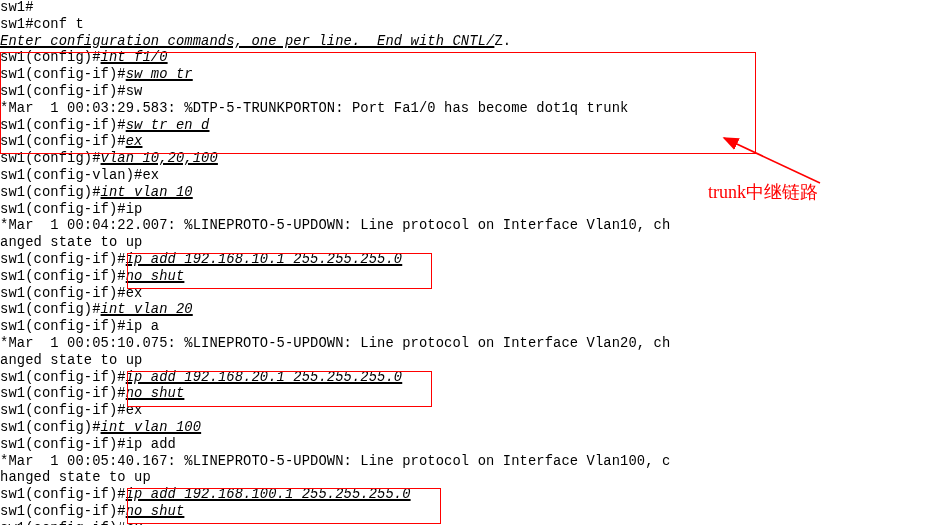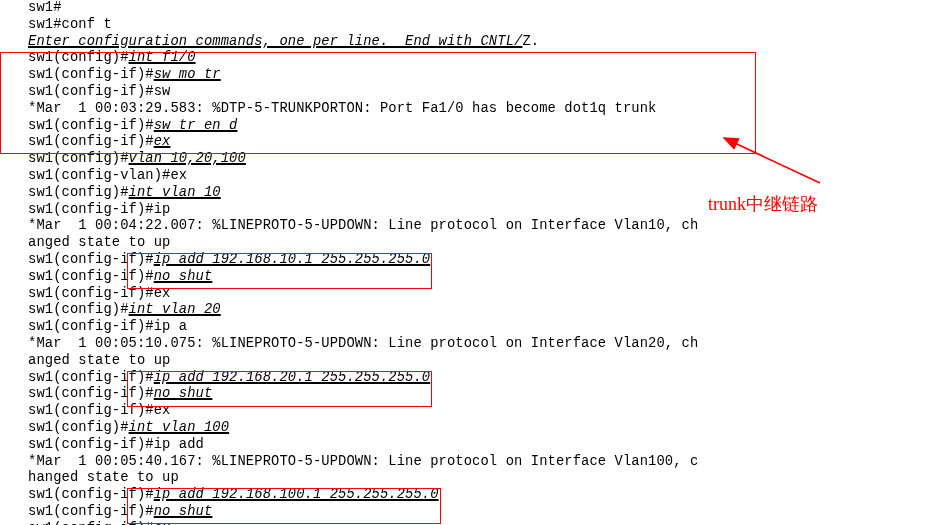--- a/index.html
+++ b/index.html
@@ -15,21 +15,21 @@
     overflow: hidden;
     position: relative;
   }
   .terminal {
     position: absolute;
     left: 0;
     top: 0;
     white-space: pre;
     letter-spacing: 0.1px;
   }
-  .ln { display: block; height: 16.8px; padding-left: 28px; }
+  .ln { display: block; height: 16.8px; }
   .ul { text-decoration: underline; text-decoration-thickness: 1.5px; font-style: italic; }
   .overlay {
     position: absolute;
     left: 0;
     top: 0;
     pointer-events: none;
   }
   .redbox {
     position: absolute;
     border: 1.5px solid #ff0000;
@@ -56,14 +56,14 @@
       <div class="redbox" style="left: 127px; top: 488px; width: 314px; height: 36px;"></div>
     </div>
   <svg id="arrow-svg" width="928" height="525" style="position:absolute;left:0;top:0">
     <defs>
       <marker id="arrowhead" markerWidth="10" markerHeight="8" refX="9" refY="4" orient="auto">
         <path d="M0,0 L10,4 L0,8 Z" fill="#ff0000"></path>
       </marker>
     </defs>
     <line id="arrow-line" stroke="#ff0000" stroke-width="1.6" marker-end="url(#arrowhead)" x1="820" y1="183" x2="724" y2="138"></line>
   </svg>
-  <div class="annotation" id="annotation" style="left: 708px; top: 196px;">trunk中继链路</div>
+  <div class="annotation" id="annotation" style="left: 708px; top: 184px;">trunk中继链路</div>
 </div>
 
 </body></html>

